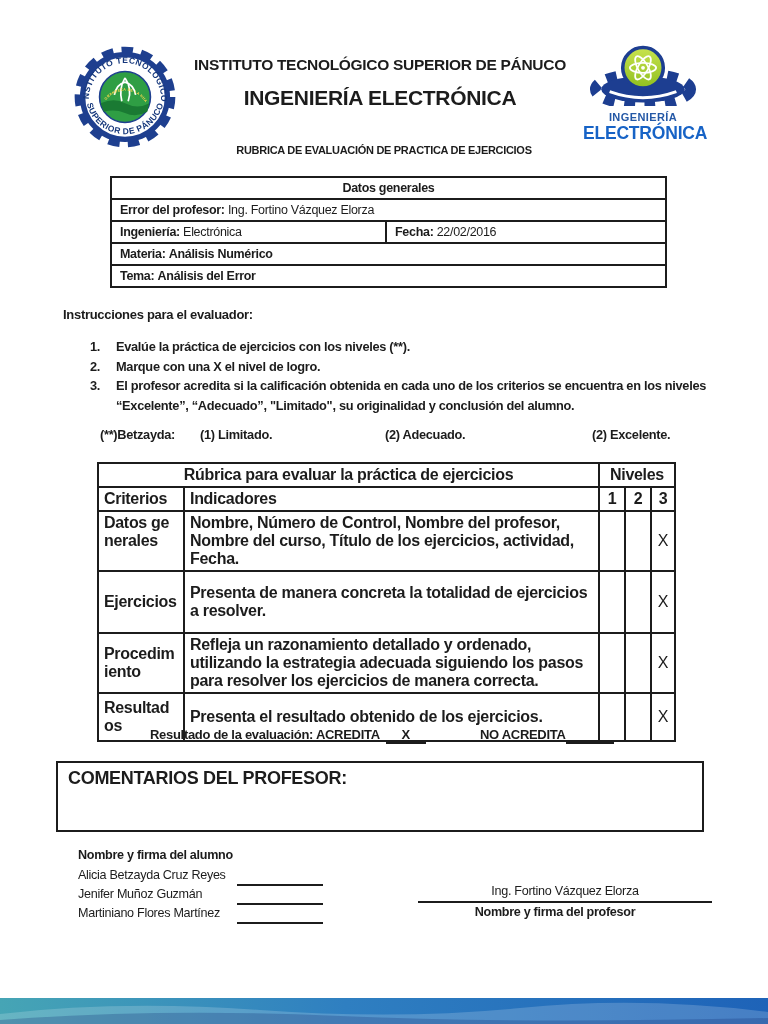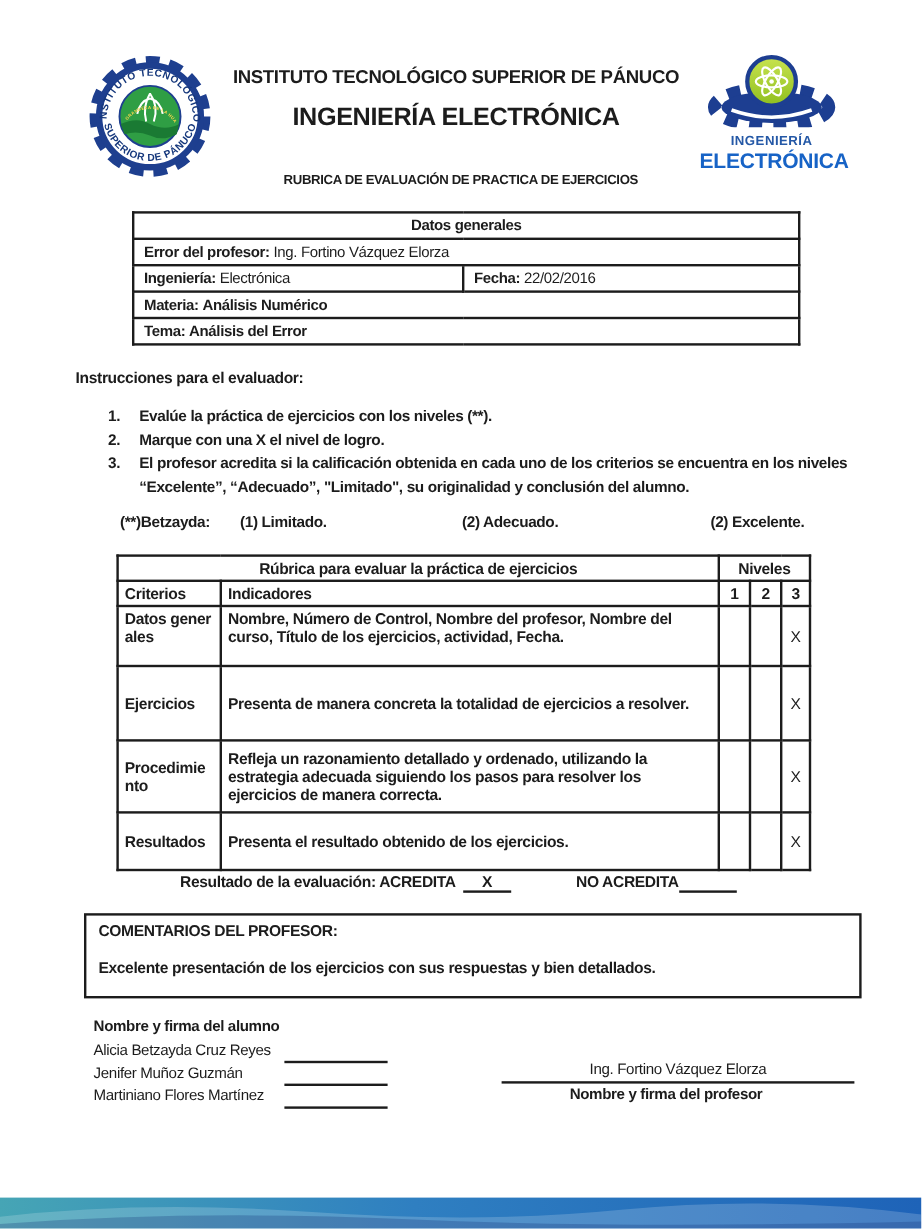--- a/index.html
+++ b/index.html
@@ -33,41 +33,41 @@
   .instr-list { position:absolute; left:90px; top:337px; width:625px; font-size:12.8px; font-weight:700; }
   .instr-item { display:flex; line-height:19.5px; }
   .instr-item .num { width:26px; flex:none; }
   .niveles-line { position:absolute; left:0; top:427px; width:768px; height:18px;
                   font-size:12.8px; font-weight:700; }
   .nl-label { position:absolute; left:100px; }
   .nl-1 { position:absolute; left:200px; }
   .nl-2 { position:absolute; left:385px; }
   .nl-3 { position:absolute; left:592px; }
   
-  .rubrica { position:absolute; left:97px; top:462px; width:577px; font-size:13px;
+  .rubrica { position:absolute; left:97px; top:462px; width:577px; font-size:16px;
              table-layout:fixed;padding-left:16px; }
   .rubrica td, .rubrica th { border:2px solid #1c1c1c; padding:2px 5px; vertical-align:middle;
              text-align:left; font-weight:700; }
   .rubrica .rub-title { text-align:center; }
   .rubrica .niv-head  { text-align:center; }
   .rubrica .lvl { text-align:center; padding:0; }
   .rubrica .crit { word-break:break-all; }
   .rubrica .ind { font-weight:700; }
   .rubrica .xmark { text-align:center; font-weight:400; }
   
   .resultado { position:absolute; left:0; top:727px; width:768px; height:20px;
                font-size:13px; font-weight:700; }
   .res-main { position:absolute; left:150px; }
   .res-x { display:inline-block; width:40px; border-bottom:2px solid #1c1c1c;
            text-align:center; margin-left:6px; }
   .res-no { position:absolute; left:480px; }
   .res-blank { display:inline-block; width:48px; border-bottom:2px solid #1c1c1c; }
   
-  .comments { position:absolute; left:70px; top:761px; width:648px; height:71px;
-              border:2px solid #1c1c1c; padding:5px 10px; font-size:13px; }
+  .comments { position:absolute; left:56px; top:761px; width:648px; height:71px;
+              border:2px solid #1c1c1c; padding:5px 10px; font-size:18px; }
   .com-title { font-weight:700; }
   .com-text  { font-weight:700; margin-top:16px; }
   
   .sig-alumno-header { position:absolute; left:78px; top:848px; font-size:12.6px; font-weight:700; }
   .sig-names { position:absolute; left:78px; top:866px; font-size:12.6px; font-weight:400;
                line-height:19px; }
   .sig-line { position:absolute; left:237px; width:86px; border-bottom:2px solid #1c1c1c; }
   .sig-line1 { top:884px; } .sig-line2 { top:903px; } .sig-line3 { top:922px; }
   .sig-prof-name { position:absolute; left:418px; top:884px; width:294px; text-align:center;
                    font-size:12.6px; font-weight:400; }
@@ -233,21 +233,20 @@
   </tbody>
     </table>
 
   <div class="resultado">
     <span class="res-main"><span>Resultado de la evaluación: ACREDITA</span><span class="res-x">X</span></span>
     <span class="res-no"><span>NO ACREDITA</span><span class="res-blank">&nbsp;</span></span>
   </div>
 
   <div class="comments">
     <div class="com-title">COMENTARIOS DEL PROFESOR:</div>
-    <div class="com-text">Excelente presentación de los ejercicios con sus respuestas y bien detallados.</div>
   </div>
 
   <div class="sig-alumno-header">Nombre y firma del alumno</div>
   <div class="sig-names">
     <div>Alicia Betzayda Cruz Reyes</div>
     <div>Jenifer Muñoz Guzmán</div>
     <div>Martiniano Flores Martínez</div>
   </div>
   <div class="sig-line sig-line1"></div>
   <div class="sig-line sig-line2"></div>

